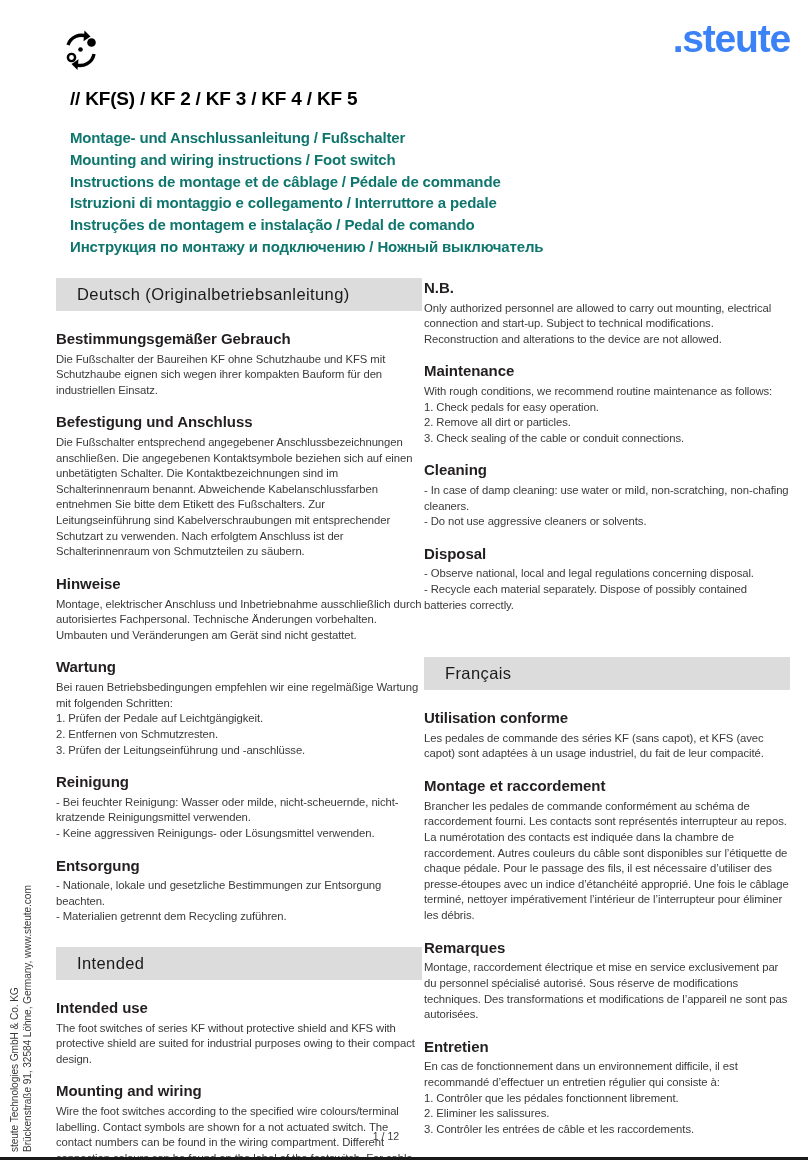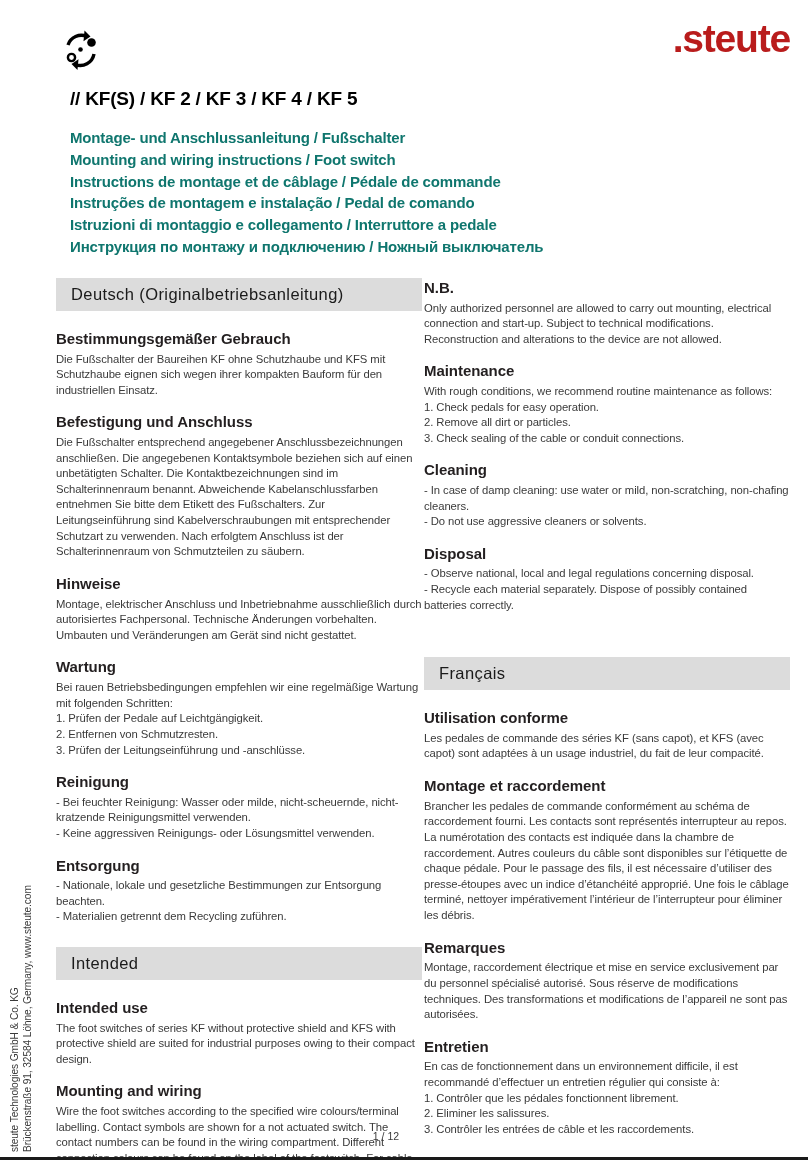--- a/index.html
+++ b/index.html
@@ -25,21 +25,21 @@
     position: absolute;
     left: 56px; top: 26px;
     width: 50px; height: 50px;
   }
   .brand-wordmark {
     position: absolute;
     right: 18px; top: 19px;
     font-size: 39px;
     font-weight: 700;
     letter-spacing: -1.2px;
-    color: #b91c1c;
+    color: #3b82f6;
     line-height: 1;
   }
 
   
   .doc-title-block {
     position: absolute;
     left: 70px; top: 88px;
     width: 700px;
   }
   .series-line {
@@ -76,21 +76,21 @@
   }
   .col-left  { left: 56px; }
   .col-right { left: 424px; }
 
   
   .lang-band {
     background: #dcdcdc;
     height: 33px;
     display: flex;
     align-items: center;
-    padding-left: 15px;
+    padding-left: 21px;
     margin-bottom: 18px;
   }
   .lang-band-label {
     font-size: 16.5px;
     font-weight: 400;
     letter-spacing: 0.4px;
     color: #1a1a1a;
   }
   .lang-band.spaced-top { margin-top: 22px; }
 
@@ -173,22 +173,22 @@
 
   <div class="brand-wordmark">.steute</div>
 </div>
 
 <div class="doc-title-block">
   <h1 class="series-line">// KF(S) / KF 2 / KF 3 / KF 4 / KF 5</h1>
   <ul class="subtitle-list">
     <li>Montage- und Anschlussanleitung / Fußschalter</li>
     <li>Mounting and wiring instructions / Foot switch</li>
     <li>Instructions de montage et de câblage / Pédale de commande</li>
+    <li>Istruzioni di montaggio e collegamento / Interruttore a pedale</li>
     <li>Instruções de montagem e instalação / Pedal de comando</li>
-    <li>Istruzioni di montaggio e collegamento / Interruttore a pedale</li>
     <li>Инструкция по монтажу и подключению / Ножный выключатель</li>
   </ul>
 </div>
 
 <div class="content-columns">
 
   <div class="col col-left">
 
     <div class="lang-band">
       <span class="lang-band-label">Deutsch (Originalbetriebsanleitung)</span>

